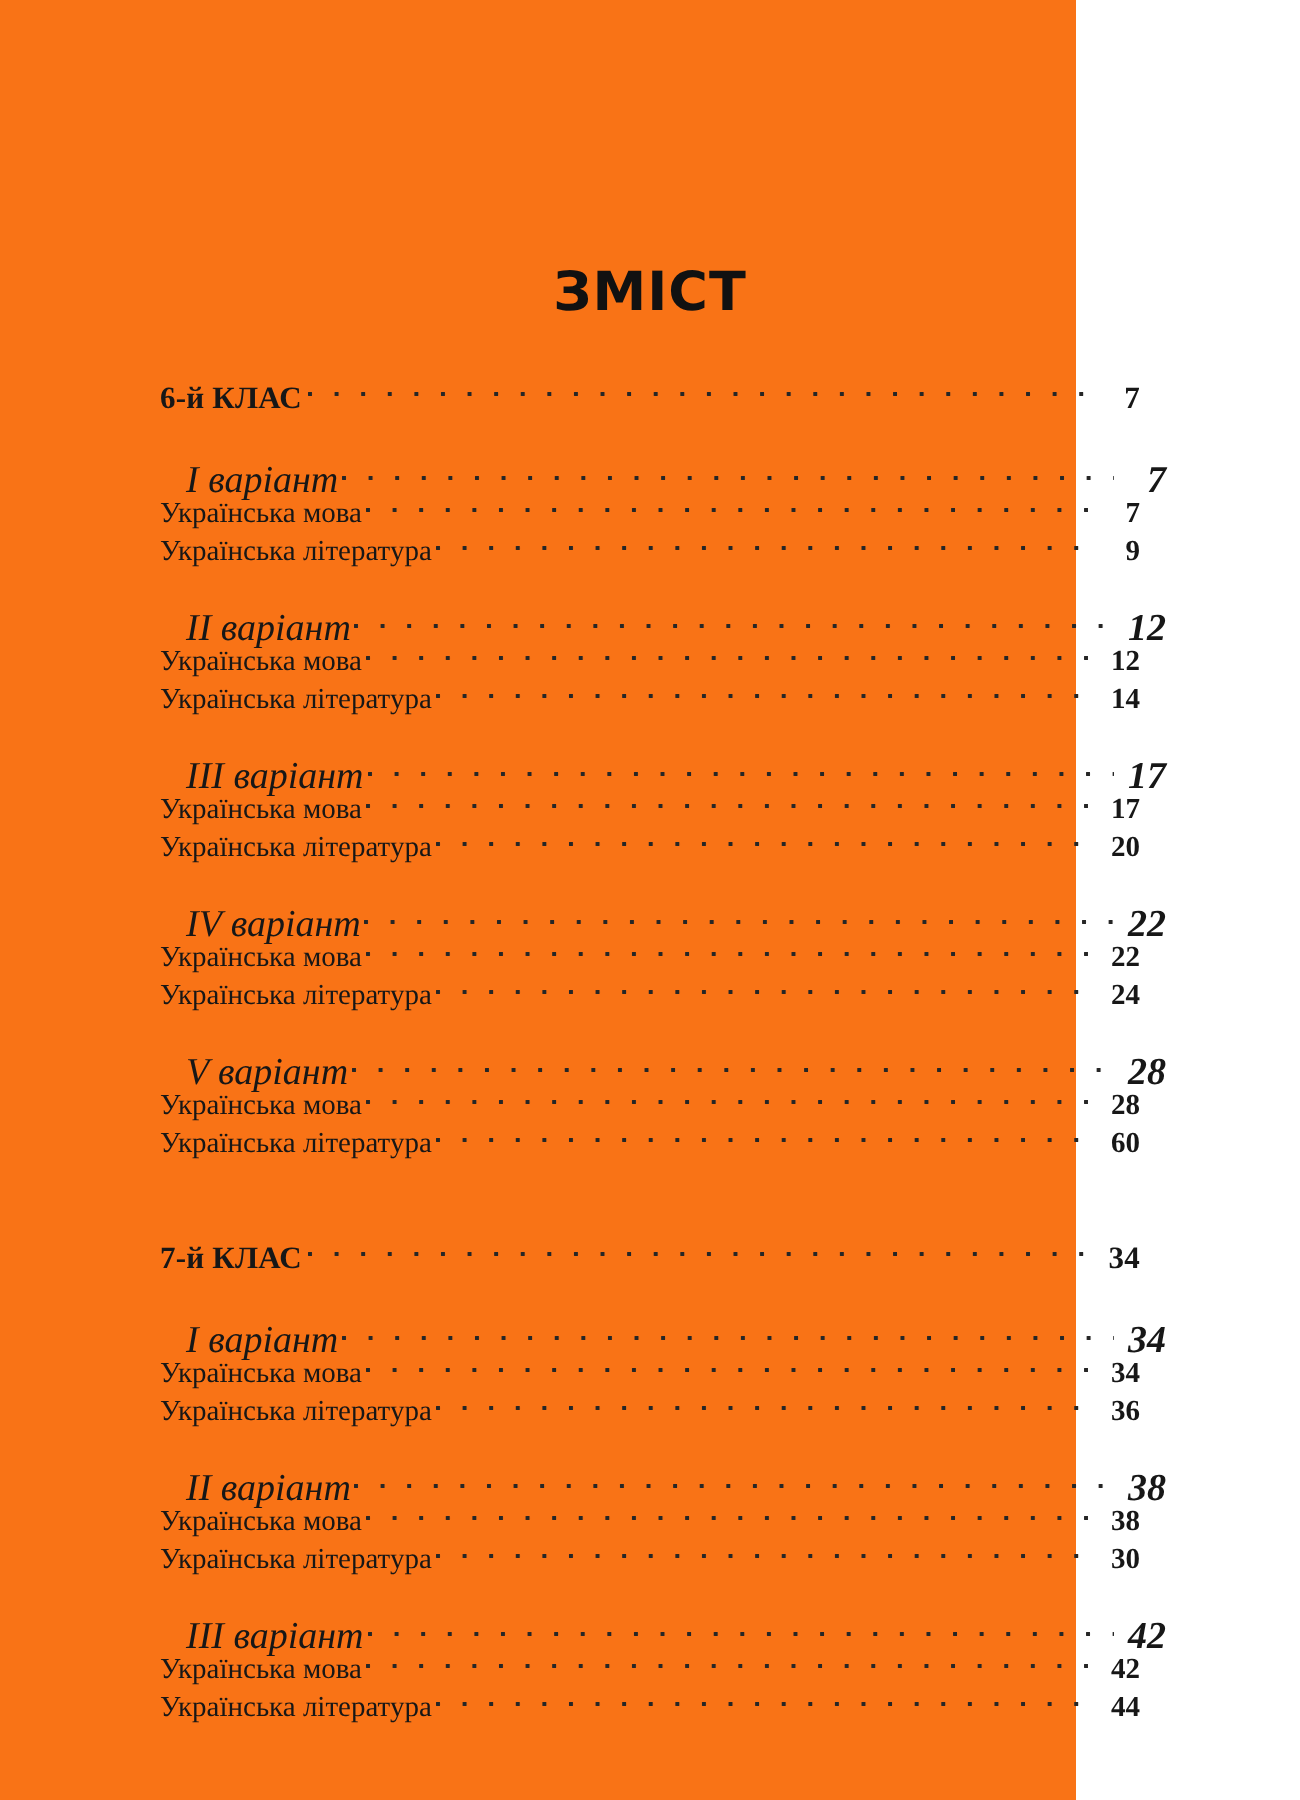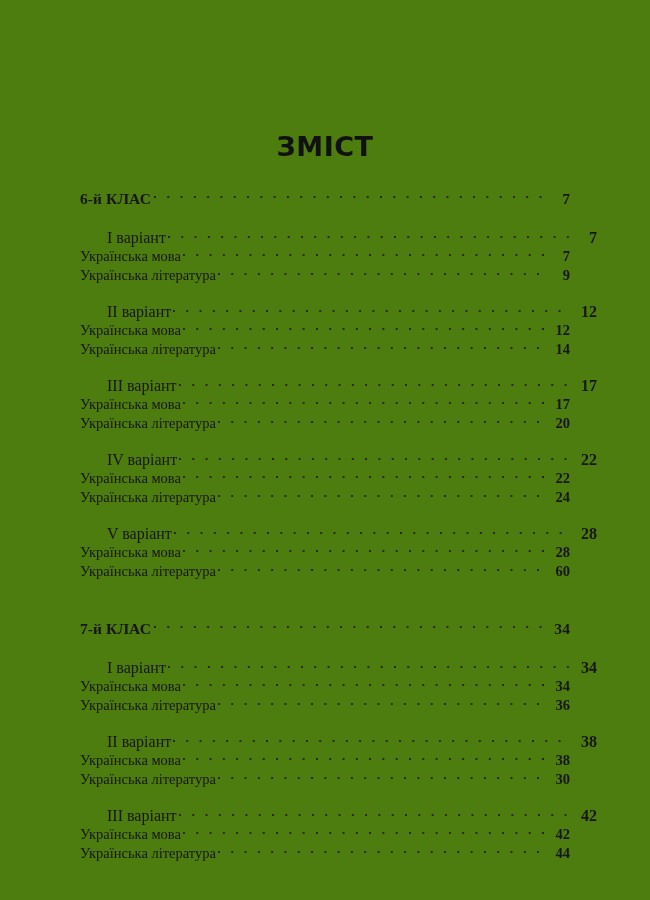--- a/index.html
+++ b/index.html
@@ -14,23 +14,23 @@
     overflow: hidden;
     font-family: "Liberation Serif", "DejaVu Serif", serif;
     color: #171717;
     -webkit-font-smoothing: antialiased;
   }
 
   #page {
     position: absolute;
     left: 0;
     top: 0;
-    width: 650px;
+    width: 538px;
     height: 900px;
-    background: #4d7c0f;
+    background: #f97316;
   }
 
   
   .toc-title {
     position: absolute;
     left: 0;
     top: 133px;
     width: 650px;
     text-align: center;
     font-family: "DejaVu Sans", "Liberation Sans", sans-serif;
@@ -97,24 +97,25 @@
     height: 20px;
     margin-left: 0px;
   }
   .row-class .row-label { padding-right: 2px; }
   .row-class .row-leader { margin: 0 0 0 1px; }
   .row-class .row-leader::before { bottom: 0.33em; }
   .row-class .row-page { min-width: 24px; }
 
   
   .row-variant {
-    font-size: 16px;
+    font-size: 19px;
     font-weight: normal;
     height: 19px;
-    margin-left: 27px;
+    margin-left: 13px;
+    font-style: italic;
   }
   .row-variant .row-page { min-width: 24px; font-weight: bold; }
 
   
   .row-subject {
     font-size: 14.5px;
     font-weight: normal;
     height: 19px;
   }
   .row-subject .row-page { min-width: 24px; font-weight: bold; }

